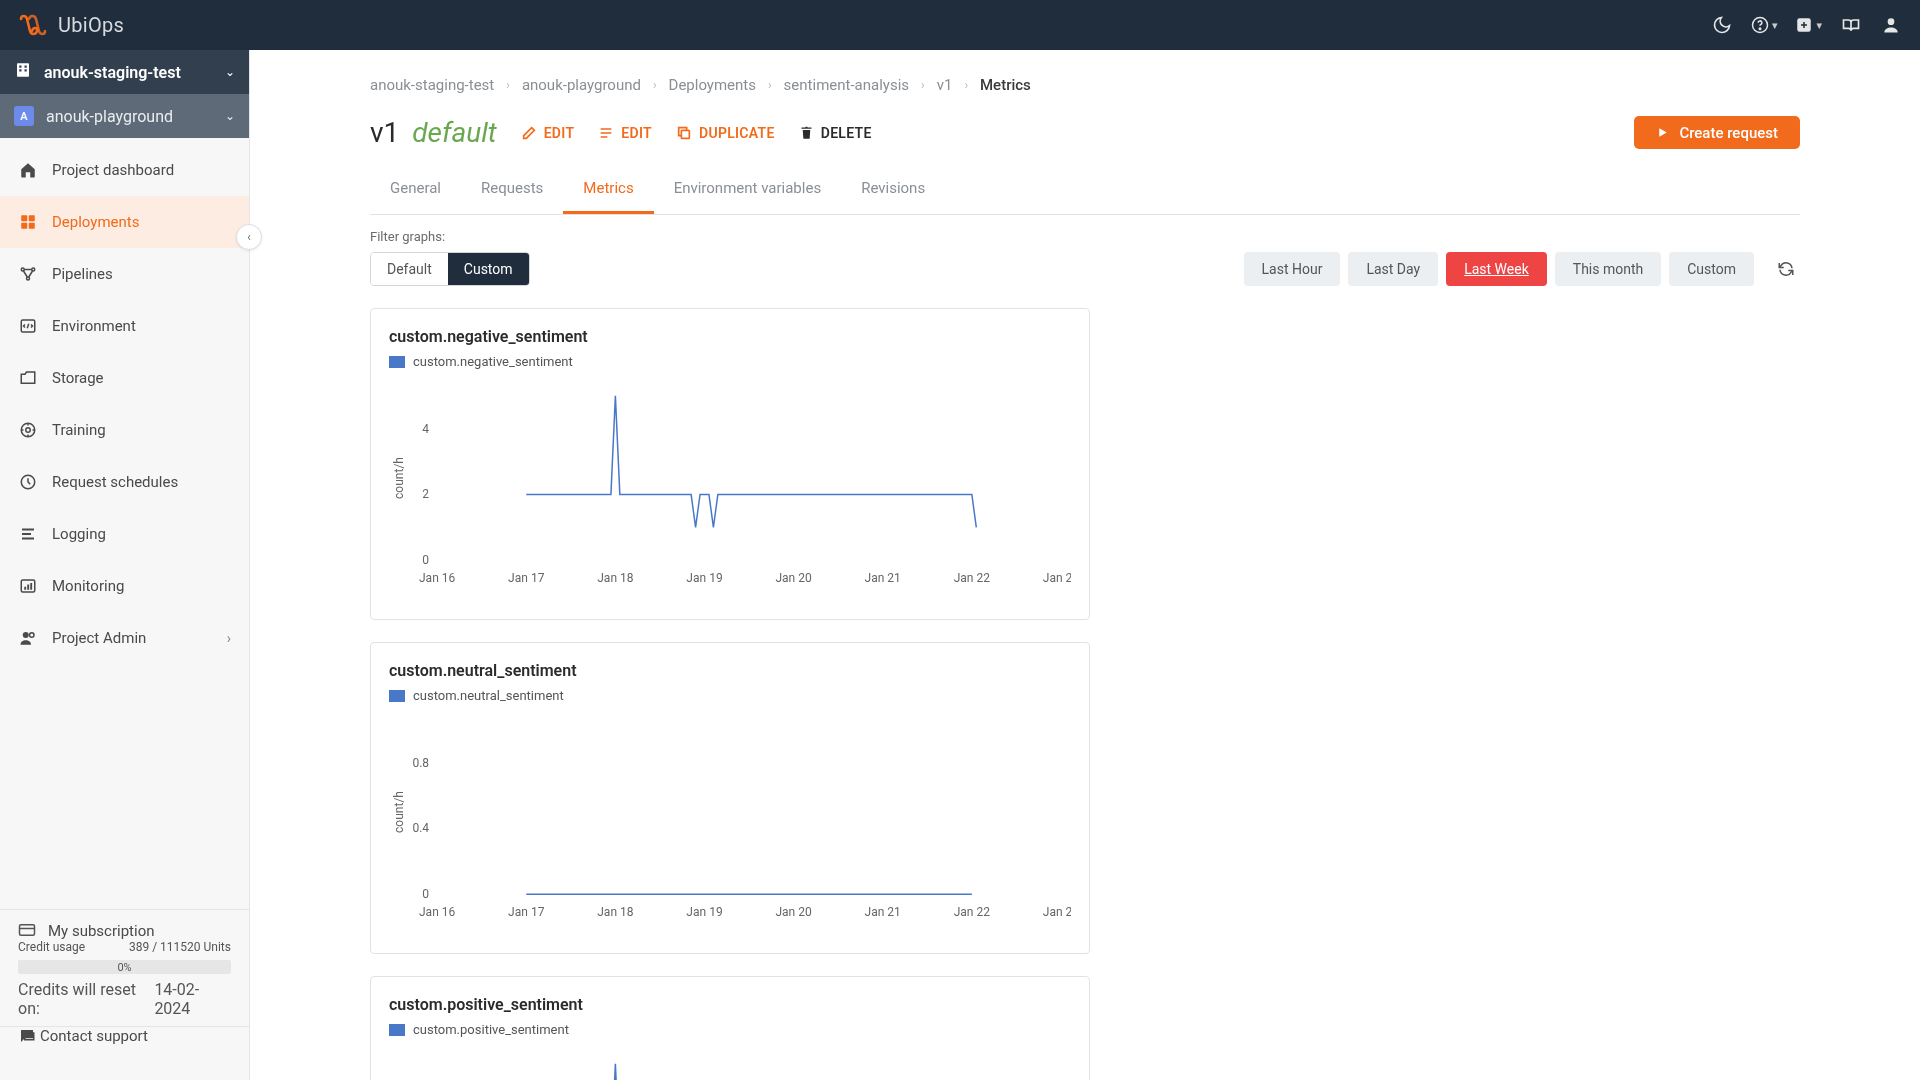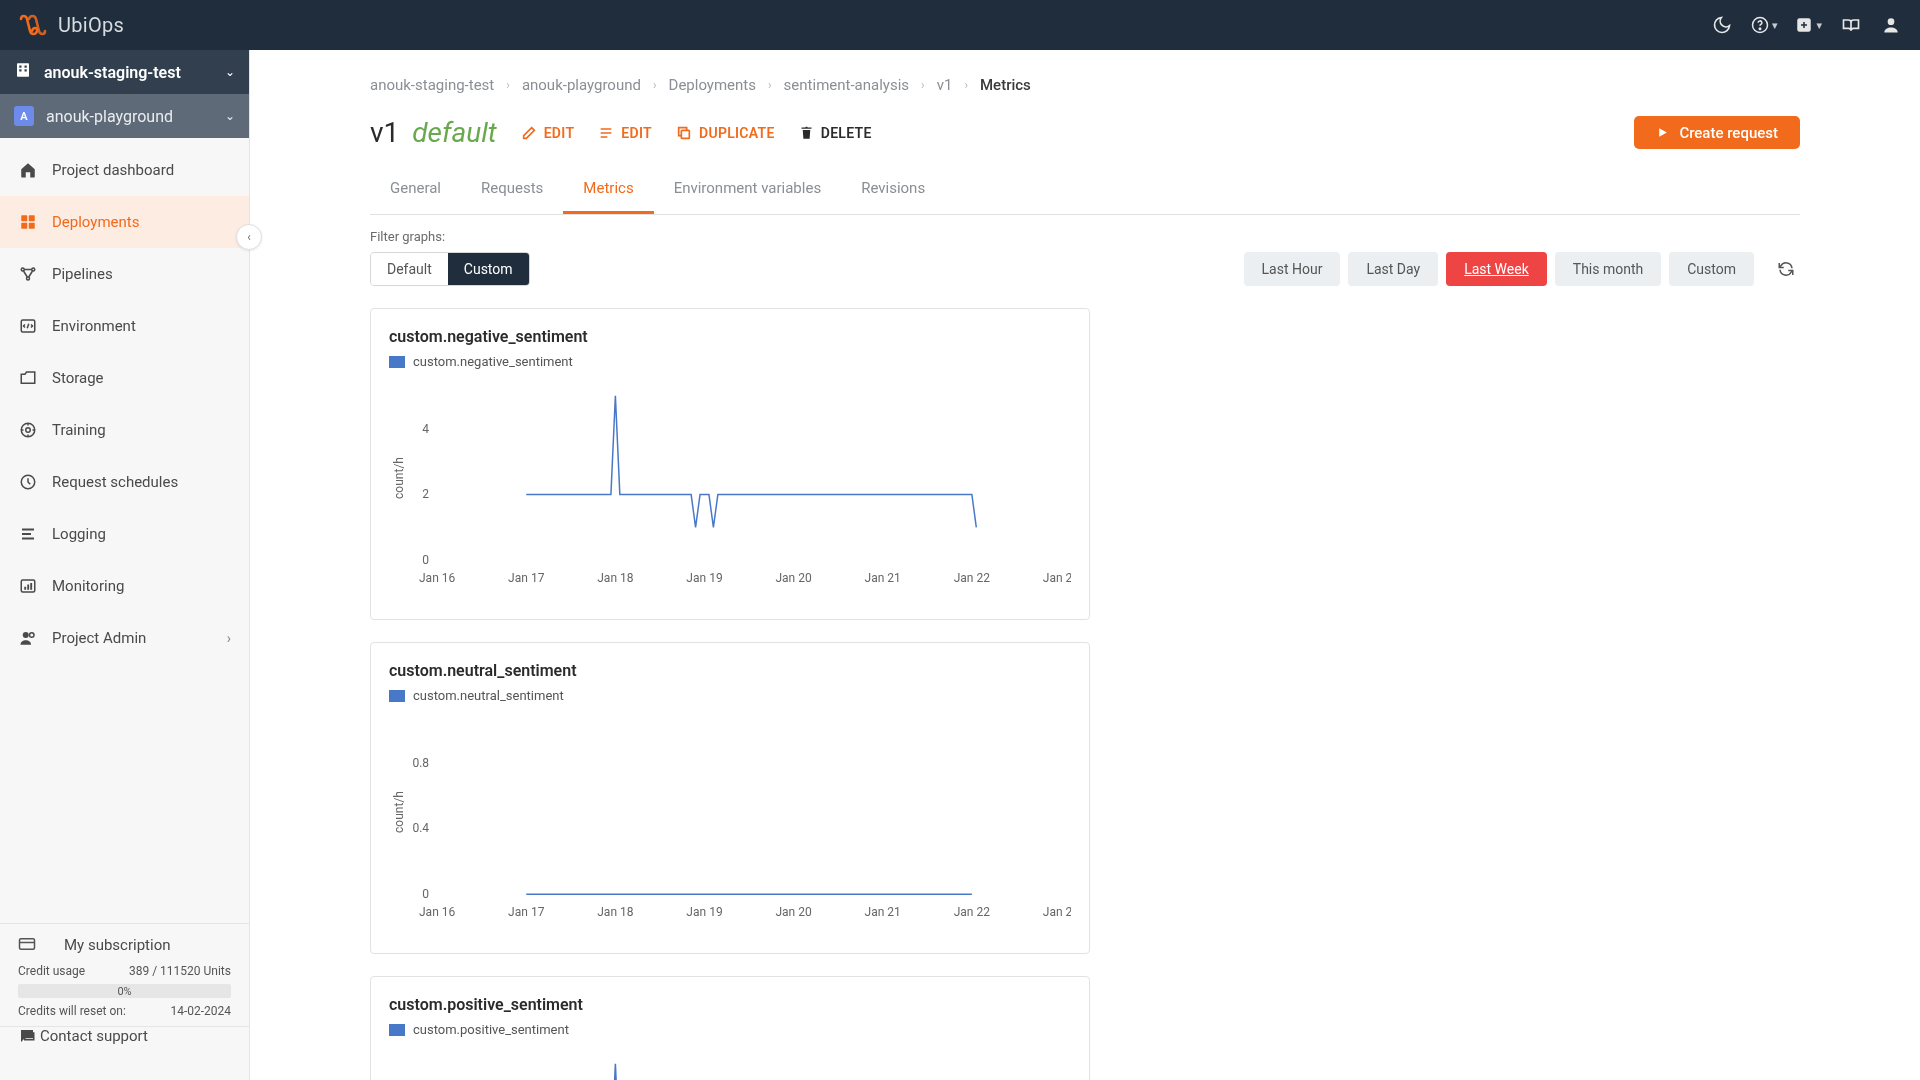--- a/index.html
+++ b/index.html
@@ -26,24 +26,24 @@
 
 .nav { padding-top:6px; }
 .nav-item { height:52px; display:flex; align-items:center; padding:0 18px; gap:14px; color:#4a4a4a; font-size:15px; cursor:pointer; }
 .nav-item.active { background:#fdece2; color:#f26a1b; }
 .nav-item .ic { width:20px; display:flex; justify-content:center; color:inherit; }
 .nav-item .ic svg { width:18px; height:18px; }
 .nav-item .trail-chev { margin-left:auto; font-size:14px; color:#888; }
 
 .sidebar-push { flex:1; }
 .sub-box { padding:12px 18px 8px; border-top:1px solid #e5e5e5; font-size:13px; color:#555; }
-.sub-box .sub-head { display:flex; align-items:center; gap:28px; margin-bottom:10px; }
+.sub-box .sub-head { display:flex; align-items:center; gap:12px; margin-bottom:0; }
 .usage-row { display:flex; justify-content:space-between; font-size:12px; color:#555; margin-bottom:6px; }
 .usage-bar { height:14px; background:#e6e6e6; border-radius:2px; display:flex; align-items:center; justify-content:center; font-size:11px; color:#555; margin-bottom:6px; }
-.reset-row { display:flex; justify-content:space-between; font-size:12px; color:#555; }
+.reset-row { display:flex; justify-content:space-between; font-size:16px; color:#555; }
 .support-row { height:54px; display:flex; align-items:flex-start; gap:4px; padding:0 18px; border-top:1px solid #e5e5e5; color:#4a4a4a; font-size:15px; cursor:pointer; }
 
 .collapse-btn { position:absolute; right:-13px; top:174px; width:26px; height:26px; border-radius:50%; background:#fff; border:1px solid #ddd; display:flex; align-items:center; justify-content:center; font-size:12px; color:#666; cursor:pointer; box-shadow:0 1px 3px rgba(0,0,0,.08); }
 
 .main { flex:1; overflow:auto; padding:0 0 30px 0; }
 .content { padding:26px 120px 0 120px; }
 
 .breadcrumb { display:flex; align-items:center; gap:12px; font-size:15px; color:#8a8f95; margin-bottom:22px; flex-wrap:wrap; }
 .breadcrumb .bc { cursor:pointer; }
 .breadcrumb .bc.current { color:#3a3a3a; font-weight:500; cursor:default; }

